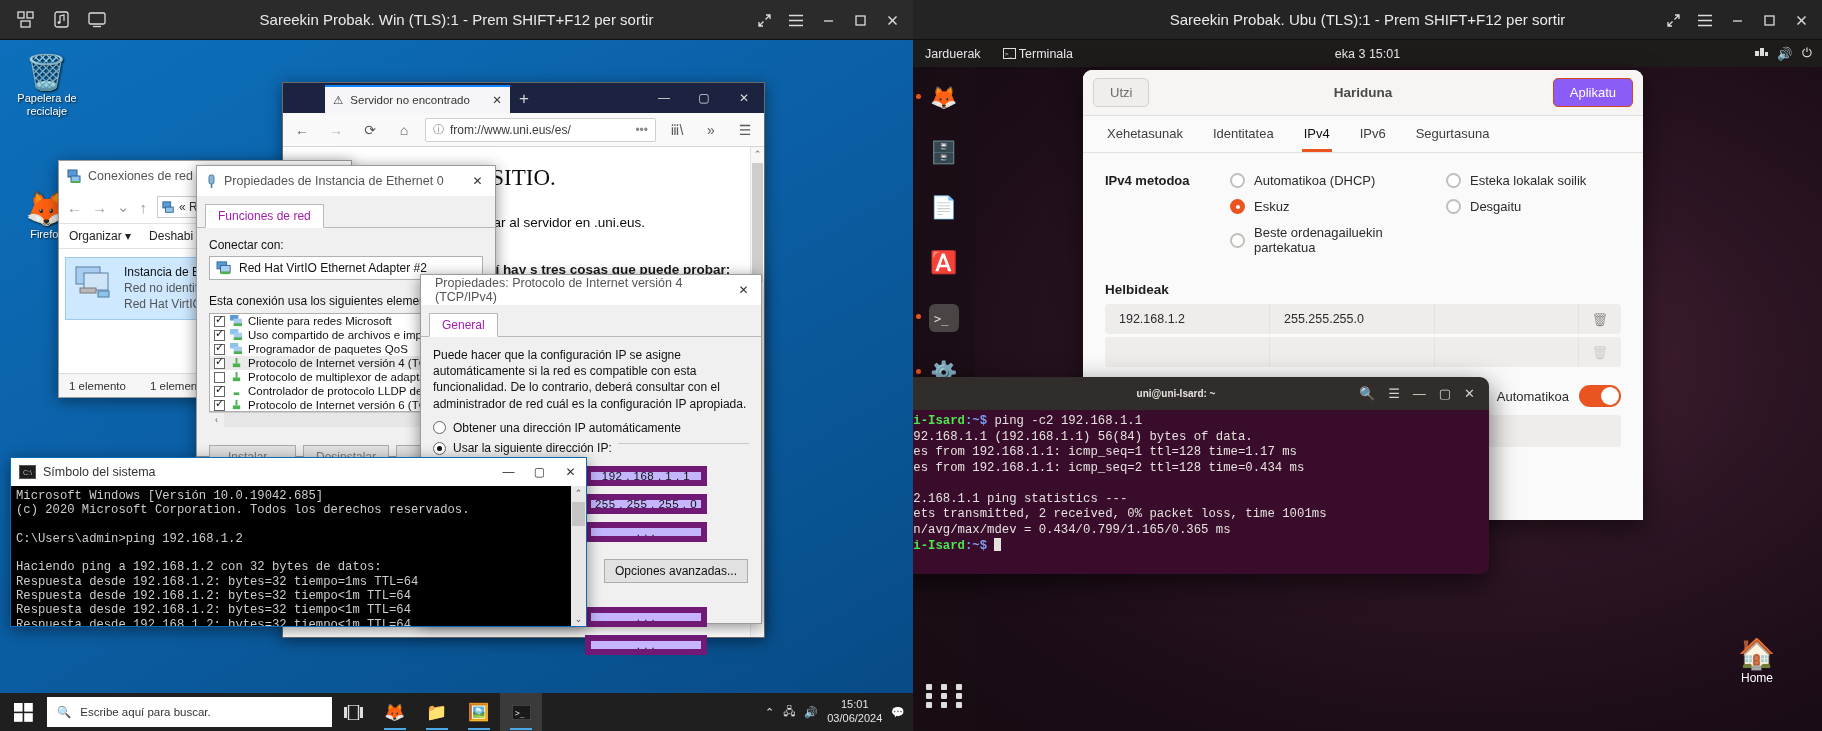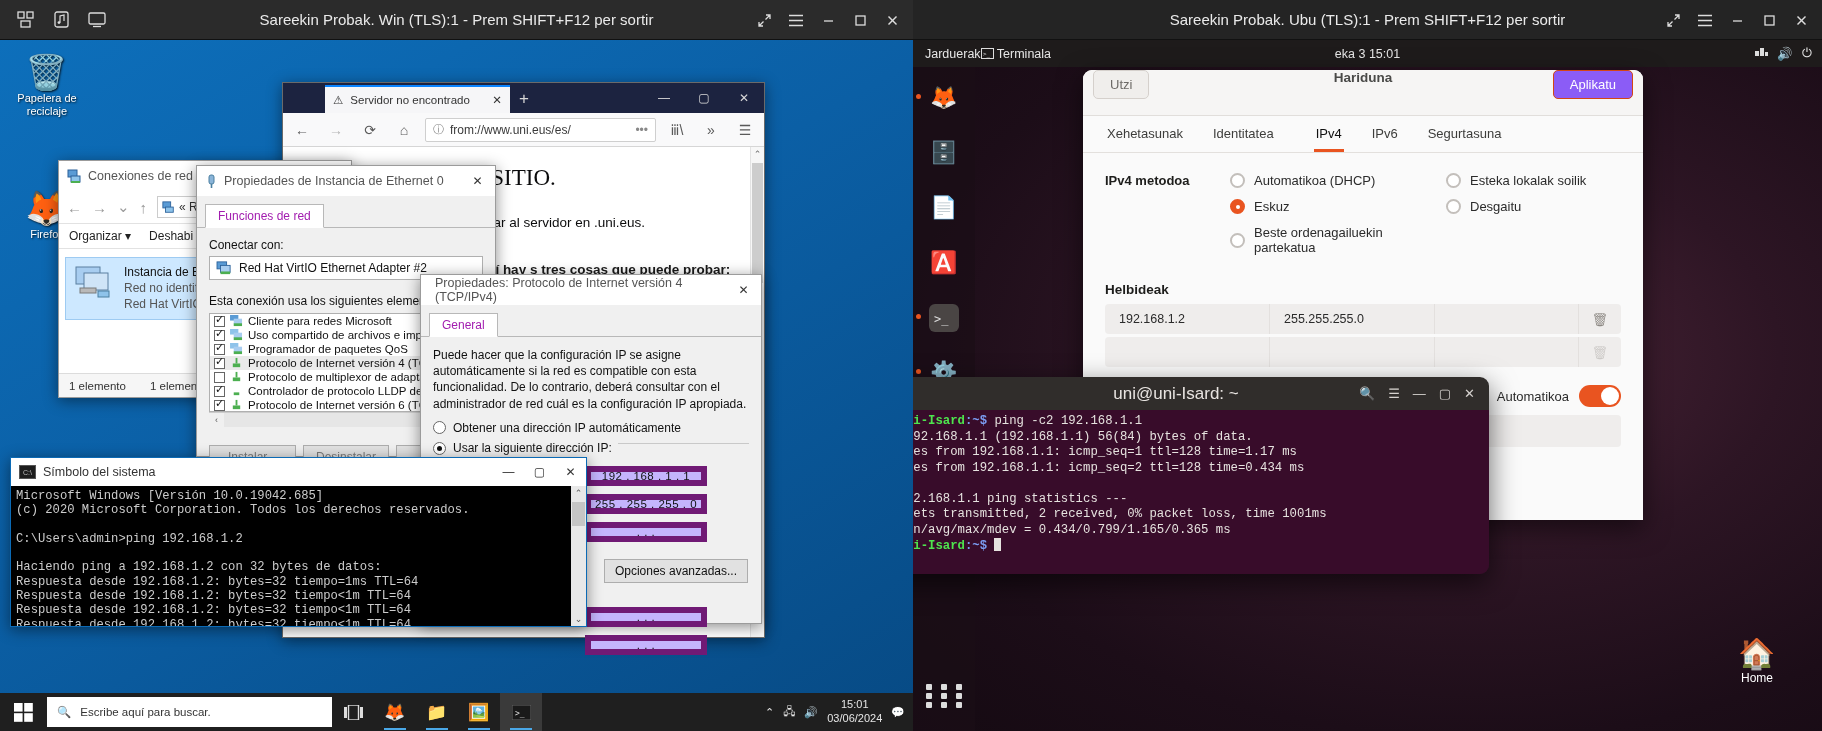--- a/index.html
+++ b/index.html
@@ -157,51 +157,51 @@
     width:22px; height:2px; background:#4aa8e8; }
   .tb-right { margin-left:auto; display:flex; align-items:center; gap:9px; padding-right:8px;
     color:#e6e6e6; font-size:11px; }
   .tb-clock { text-align:center; line-height:1.25; font-size:11px; }
 
   
   .ubguest { position:absolute; left:0; top:40px; width:909px; height:691px; overflow:hidden;
     background:radial-gradient(ellipse at 62% 46%, #4a2437 0%, #2d1524 38%, #1c0d18 72%, #150a12 100%); }
   .ub-top { height:27px; background:#1e1b1b; display:flex; align-items:center;
     font-size:12.5px; color:#e6e6e6; position:relative; }
-  .ub-top .l { display:flex; align-items:center; padding-left:12px; }
+  .ub-top .l { display:flex; align-items:center; gap:22px; padding-left:12px; }
   .ub-top .mid { position:absolute; left:0; right:0; text-align:center; }
   .ub-top .r { position:absolute; right:10px; display:flex; align-items:center; gap:9px; }
   .ub-dock { position:absolute; left:0; top:27px; width:62px; bottom:0;
     background:rgba(26,14,22,.72); display:flex; flex-direction:column; align-items:center;
     padding-top:9px; gap:11px; }
   .dk { width:44px; height:44px; border-radius:10px; display:flex; align-items:center;
     justify-content:center; font-size:22px; position:relative; }
   .dk.dot::before { content:""; position:absolute; left:-6px; top:18px; width:5px; height:5px;
     border-radius:50%; background:#e95420; }
   .dk-apps { position:absolute; bottom:14px; width:42px; height:42px; display:grid;
     grid-template-columns:repeat(3,1fr); gap:3px; align-content:center; justify-items:center; }
   .dk-apps i { width:6px; height:6px; background:#ddd; border-radius:1px; display:block; }
   .ub-homeic { position:absolute; right:34px; bottom:46px; width:62px; text-align:center;
     color:#fff; font-size:12px; }
   .ub-homeic .g { display:block; font-size:30px; }
 
   
   #netset { position:absolute; left:170px; top:30px; width:560px; height:450px;
     background:#fafafa; border-radius:9px 9px 0 0; box-shadow:0 8px 26px rgba(0,0,0,.55); overflow:hidden; }
-  .ns-head { height:46px; background:#f6f5f4; display:flex; align-items:flex-start;
+  .ns-head { height:46px; background:#f6f5f4; display:flex; align-items:center;
     padding:0 10px; border-bottom:1px solid #e1dedb; position:relative; }
   .ns-btn { padding:6px 16px; font-size:13px; border-radius:5px; }
   .ns-btn.cancel { background:#f0eeec; border:1px solid #d5d0cc; color:#6d6a67; }
   .ns-btn.apply { background:#8b5cf6; color:#fff; border:1px solid #d34615; position:absolute; right:10px; }
   .ns-title { position:absolute; left:0; right:0; text-align:center; font-size:13.5px;
     color:#4a4a48; font-weight:bold; pointer-events:none; }
   .ns-tabs { display:flex; gap:26px; padding:0 22px; border-bottom:1px solid #e3e0dd;
     background:#fafafa; }
   .ns-tab { padding:10px 2px 8px; font-size:13px; color:#3d3d3b; border-bottom:3px solid transparent; }
-  .ns-tab.on { color:#111; border-bottom-color:#e95420;margin-left:12px; }
+  .ns-tab.on { color:#111; border-bottom-color:#e95420; }
   .ns-body { padding:20px 22px; font-size:13px; color:#2b2b2b; }
   .ns-row { display:flex; }
   .ns-lab { width:125px; font-weight:bold; font-size:13px; color:#1d1d1b; }
   .ns-opts { flex:1; }
   .ns-opt { display:flex; align-items:center; gap:9px; margin-bottom:11px; font-size:13px; }
   .ub-radio { width:15px; height:15px; border-radius:50%; border:2px solid #c3bfbb; background:#fff;
     flex:none; position:relative; }
   .ub-radio.on { border-color:#e95420; background:#e95420; }
   .ub-radio.on::after { content:""; position:absolute; left:3.5px; top:3.5px; width:4px; height:4px;
     border-radius:50%; background:#fff; }
@@ -221,22 +221,22 @@
   .tgl::after { content:""; position:absolute; right:2px; top:2px; width:18px; height:18px;
     border-radius:50%; background:#fff; }
   .ns-input { margin-top:8px; height:32px; background:#efedec; border-radius:4px; }
   .ns-sub { font-size:11px; color:#8c8884; margin-top:5px; }
 
   
   #uterm { position:absolute; left:-50px; top:337px; width:626px; height:197px;
     border-radius:9px; overflow:hidden; box-shadow:0 9px 28px rgba(0,0,0,.6); }
   .ut-head { height:33px; background:#302d2b; display:flex; align-items:center;
     padding:0 6px; position:relative; }
-  .ut-title { position:absolute; left:0; right:0; text-align:center; font-size:17px;
-    color:#e8e4e1; font-weight:normal; pointer-events:none; }
+  .ut-title { position:absolute; left:0; right:0; text-align:center; font-size:10px;
+    color:#e8e4e1; font-weight:bold; pointer-events:none; }
   .ut-ctrl { margin-left:auto; display:flex; align-items:center; gap:13px; padding-right:8px;
     color:#d6d2cf; font-size:13px; }
   .ut-body { position:absolute; left:0; right:0; top:33px; bottom:0; background:#380c2a;
     color:#e6e2df; font-family:"Liberation Mono", monospace; font-size:12.3px;
     line-height:15.5px; padding:4px 0 0 6px; white-space:pre; overflow:hidden; }
   .pr { color:#4ee44e; font-weight:bold; }
   .pb { color:#7b9cf2; font-weight:bold; }
   .cur { display:inline-block; width:7px; height:13px; background:#e6e2df; vertical-align:-2px; }
 </style>
 </head>

